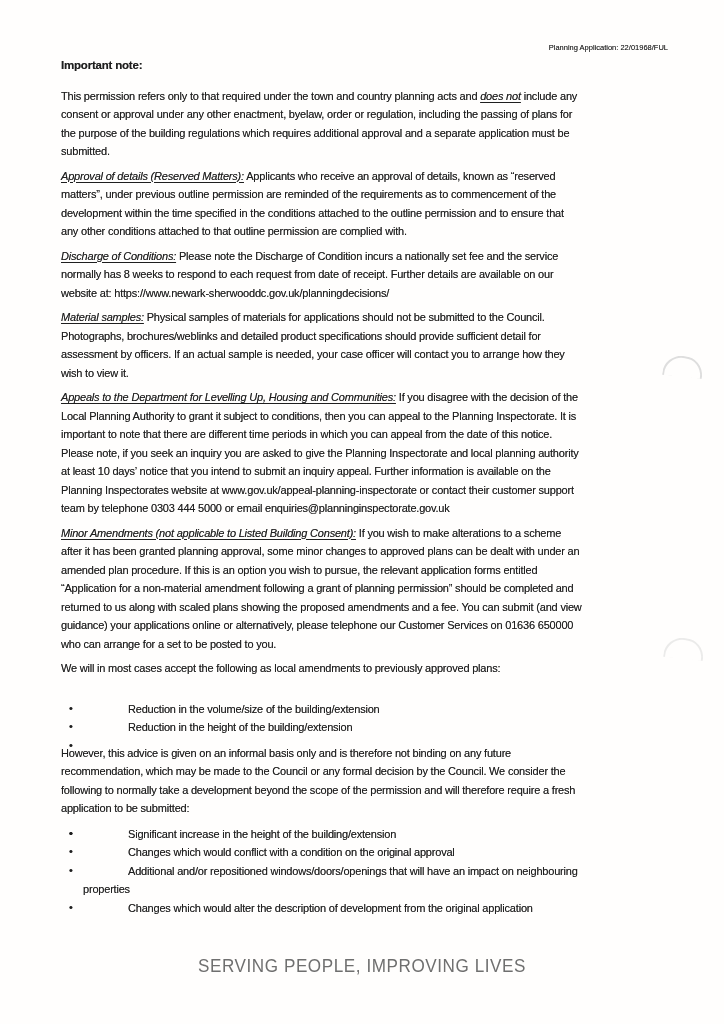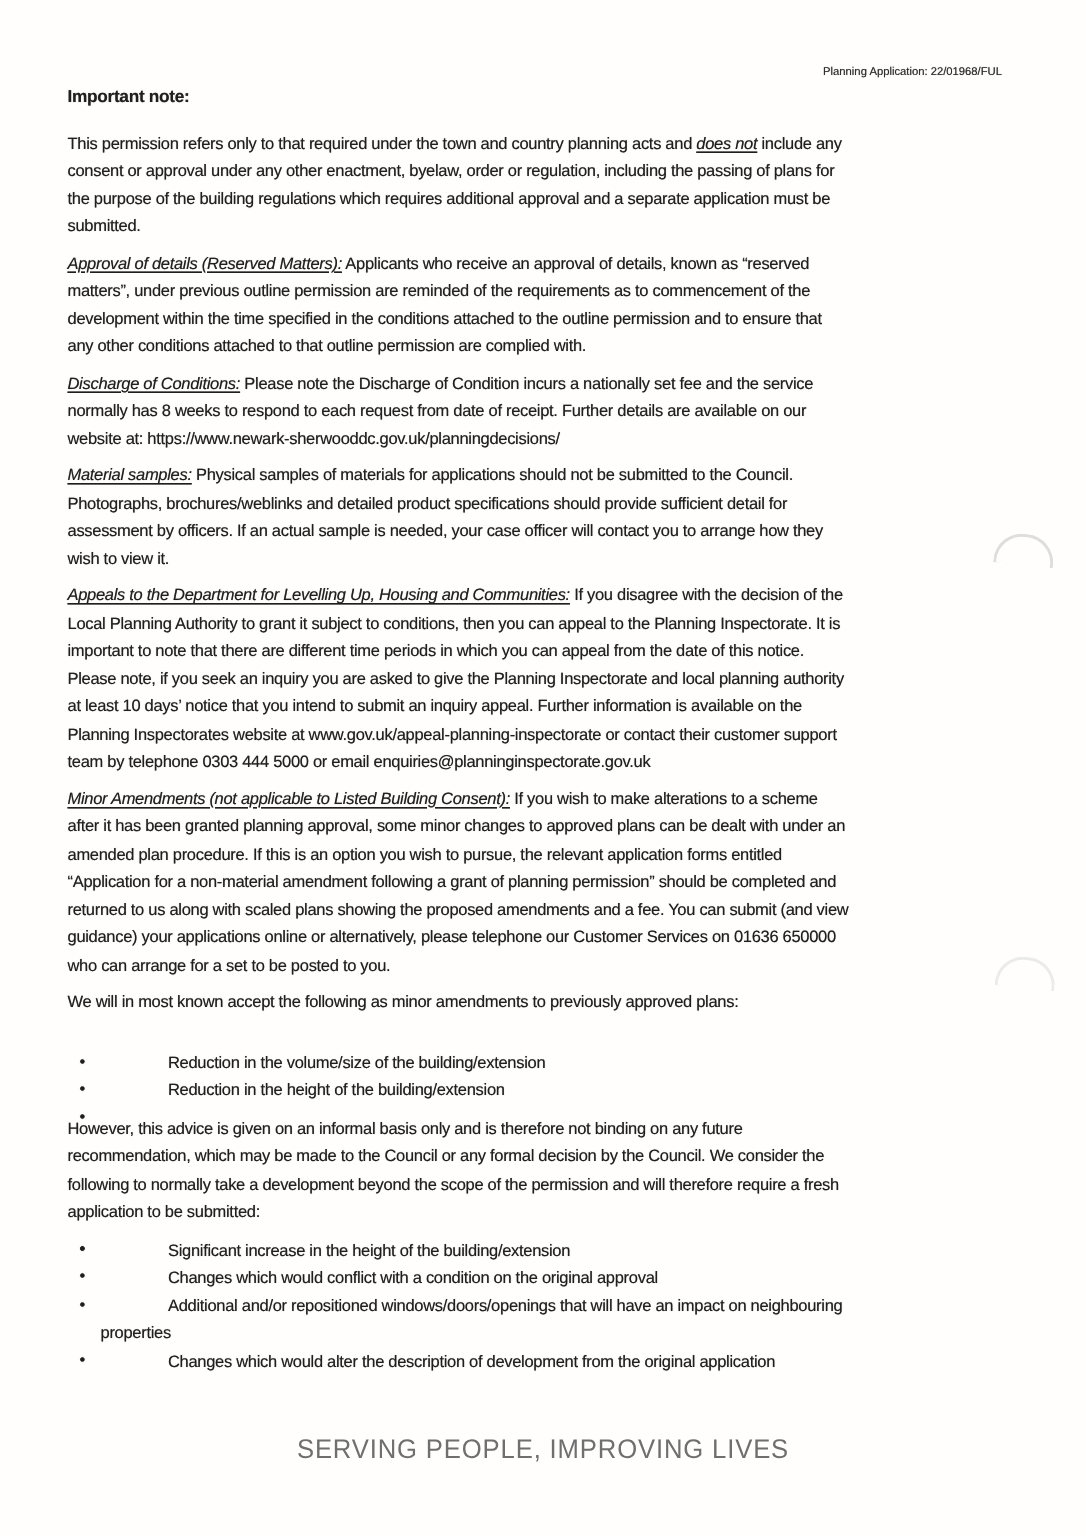--- a/index.html
+++ b/index.html
@@ -10,21 +10,21 @@
     font-family:"Liberation Sans", sans-serif;
     color:#1f1f1f;
     overflow:hidden;
     text-shadow:0 0 0.5px rgba(40,40,40,0.65);
   }
   .ref {
     position:absolute; top:43px; right:56px;
     font-size:7.5px; letter-spacing:0; color:#2e2e2e;
   }
   .content {
-    position:absolute; left:45px; top:56px; width:612px;
+    position:absolute; left:61px; top:56px; width:612px;
     font-size:11px; line-height:18.5px; letter-spacing:-0.2px;
   }
   .heading { font-weight:bold; margin:0 0 12px 0; font-size:11.5px; }
   p.para { margin:0 0 6px 0; }
   .u { text-decoration:underline; text-underline-offset:1.5px;font-style:italic; }
   .ml { white-space:pre-line;margin-top:24px; }
   ul.blist { list-style:none; margin:22px 0 7px 0; padding:0; }
   ul.blist.second { margin-top:7px; }
   ul.blist li { position:relative; padding-left:22px; margin:0; }
   .blt { position:absolute; left:8px; top:-1px; font-size:11px; }
@@ -84,21 +84,21 @@
 team by telephone 0303 444 5000 or email enquiries@planninginspectorate.gov.uk</span></p>
 
     <p class="para"><span class="u">Minor Amendments (not applicable to Listed Building Consent):</span><span class="ml"> If you wish to make alterations to a scheme
 after it has been granted planning approval, some minor changes to approved plans can be dealt with under an
 amended plan procedure. If this is an option you wish to pursue, the relevant application forms entitled
 “Application for a non-material amendment following a grant of planning permission” should be completed and
 returned to us along with scaled plans showing the proposed amendments and a fee.   You can submit (and view
 guidance) your applications online or alternatively, please telephone our Customer Services on 01636 650000
 who can arrange for a set to be posted to you.</span></p>
 
-    <p class="para"><span class="ml">We will in most known accept the following as minor amendments to previously approved plans:</span></p>
+    <p class="para"><span class="ml">We will in most cases accept the following as local amendments to previously approved plans:</span></p>
 
     <ul class="blist">
       <li><span class="blt">•</span><span class="li-text">Reduction in the volume/size of the building/extension</span></li>
       <li><span class="blt">•</span><span class="li-text">Reduction in the height of the building/extension</span></li>
       <li><span class="blt">•</span></li>
     </ul>
 
     <p class="para"><span class="ml">However, this advice is given on an informal basis only and is therefore not binding on any future
 recommendation, which may be made to the Council or any formal decision by the Council.  We consider the
 following to normally take a development beyond the scope of the permission and will therefore require a fresh

